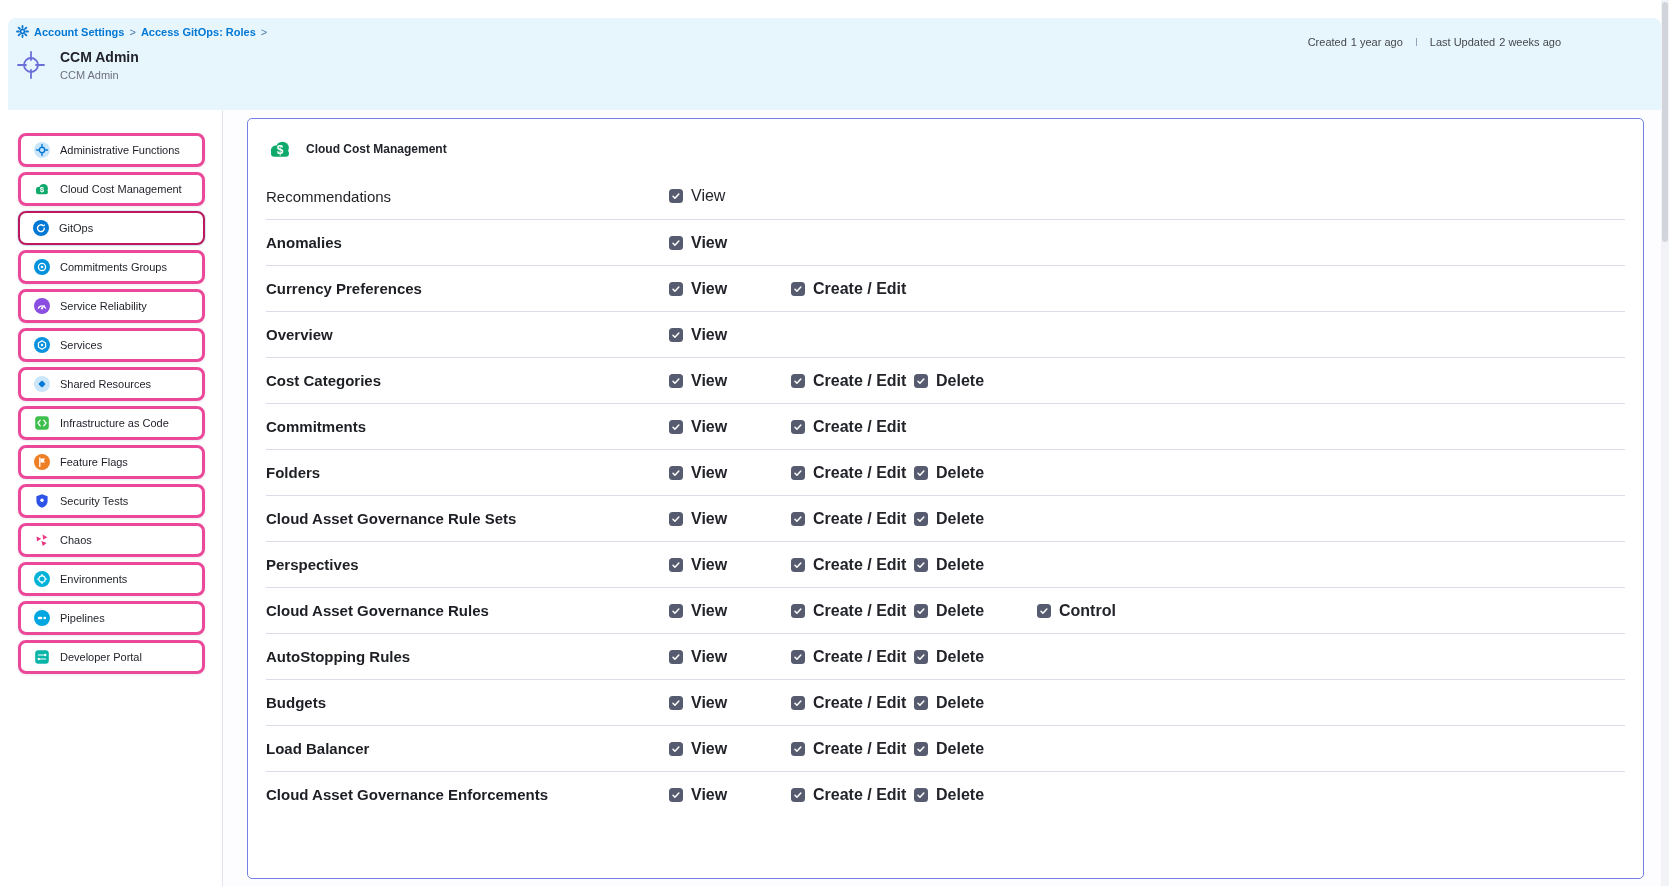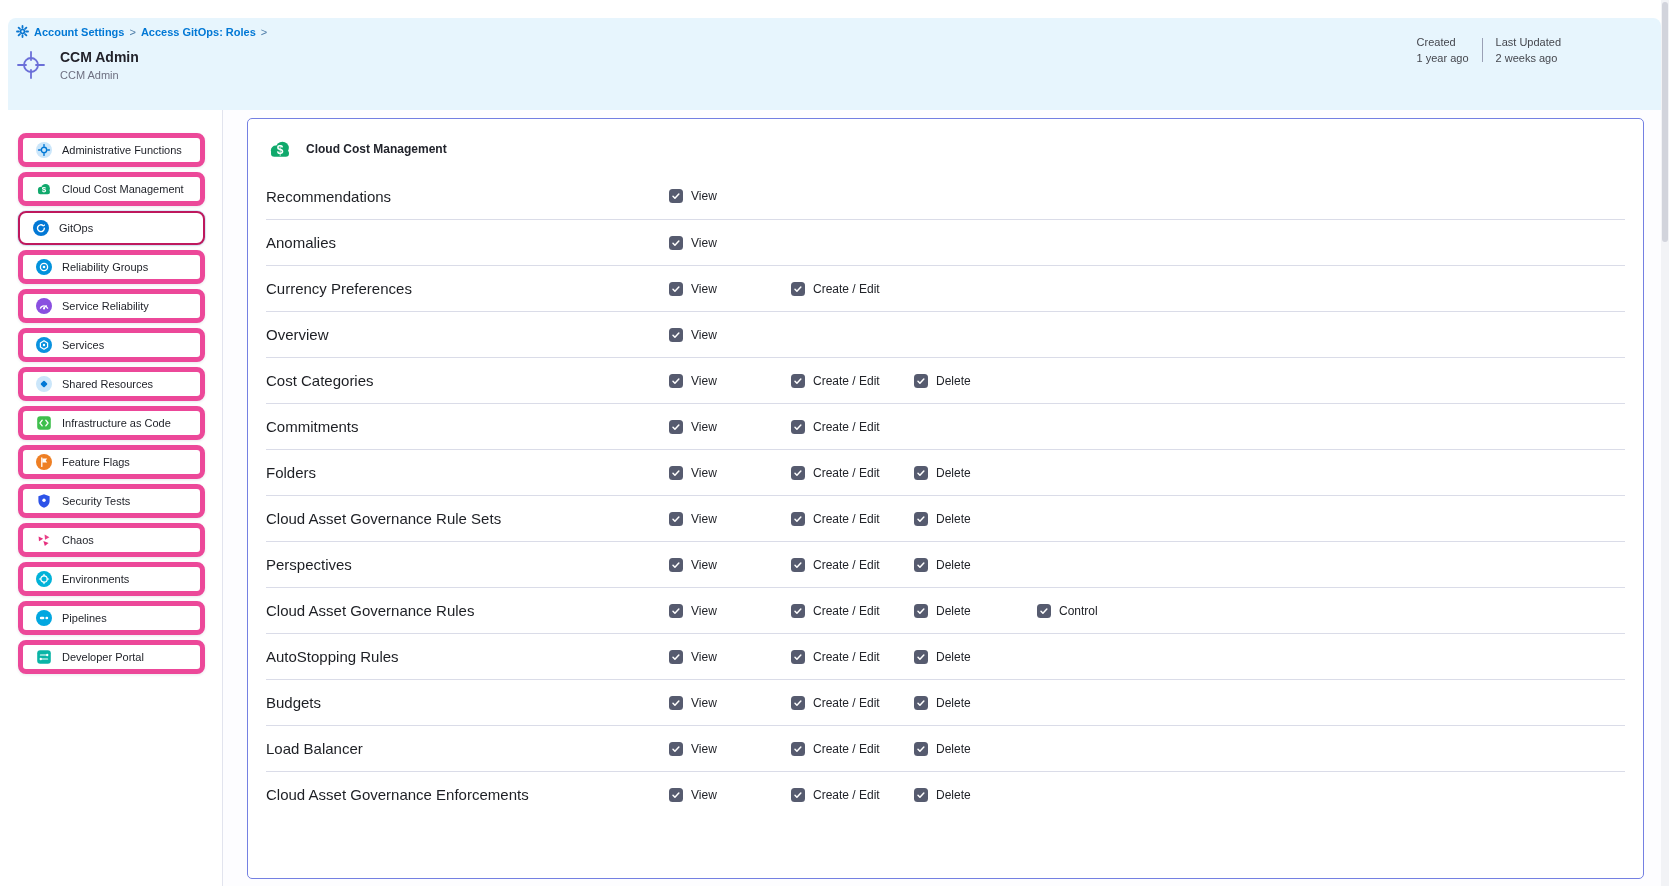--- a/index.html
+++ b/index.html
@@ -9,45 +9,45 @@
   
   .header-band { position:absolute; left:8px; top:18px; width:1653px; height:113px; background:#e7f5fd; border-radius:8px 8px 0 0; }
   .breadcrumb { position:absolute; left:8px; top:7px; display:flex; align-items:center; gap:5px; font-size:11px; font-weight:600; color:#0278d5; }
   .breadcrumb a { color:#0278d5; text-decoration:none; cursor:pointer; }
   .breadcrumb .sep { color:#4d7ca8; font-weight:400; }
   .role-head { position:absolute; left:7px; top:30px; display:flex; align-items:center; }
   .crosshair { width:32px; height:32px; margin-right:13px; }
   .role-title { font-size:14px; font-weight:700; color:#22222a; line-height:18px; }
   .role-sub { font-size:11px; color:#6e7081; margin-top:3px; }
   .meta-block { position:absolute; right:100px; top:18px; display:flex; align-items:stretch; }
-  .meta-col { display:flex; flex-direction:column; gap:4px; font-size:11px; color:#45474e; }
+  .meta-col { display:flex; flex-direction:row; gap:4px; font-size:11px; color:#45474e; }
   .meta-col .lab { color:#45474e; }
   .meta-div { width:1px; background:#9aa0b5; margin:2px 13px; }
 
   
   .content { position:absolute; left:8px; top:110px; width:1653px; height:776px; background:#fdfdff; }
   .sidebar { position:absolute; left:0; top:0; width:215px; height:776px; background:#ffffff; border-right:1px solid #e2e4ee; padding:23px 0 0 10px; }
-  .side-item { width:187px; height:34px; margin-bottom:5px; background:#ffffff; border:5px solid #ec4899; border-radius:8px; box-shadow:0 1px 3px rgba(35,40,80,.10); display:flex; align-items:center; padding-left:13px; cursor:pointer; }
+  .side-item { width:187px; height:34px; margin-bottom:5px; background:#ffffff; border:3px solid #ec4899; border-radius:8px; box-shadow:0 1px 3px rgba(35,40,80,.10); display:flex; align-items:center; padding-left:13px; cursor:pointer; }
   .side-item.selected { border:2px solid #be185d; box-shadow:0 0 0 1px rgba(2,120,213,.12), 0 1px 3px rgba(35,40,80,.10); }
   .side-item svg { width:16px; height:16px; flex:0 0 16px; }
   .side-label { font-size:11px; color:#1d1f26; margin-left:10px; white-space:nowrap; }
 
   
   .panel { position:absolute; left:239px; top:8px; width:1397px; height:761px; background:#ffffff; border:1px solid #7480e2; border-radius:5px; }
   .panel-head { height:46px; display:flex; align-items:center; padding-left:20px; padding-top:14px; }
   .panel-head svg { width:24px; height:24px; }
   .panel-title { font-size:12px; font-weight:700; color:#22242c; margin-left:14px; }
   .perm-row { display:grid; grid-template-columns:403px 122px 123px 123px auto; align-items:center; height:46px; margin:0 18px; }
-  .perm-row + .perm-row { border-top:1px solid #dadcE8; }
+  .perm-row + .perm-row { border-top:1px solid #dadcE8;font-weight:bold; }
   .rows-wrap { margin-top:8px; }
   .res-label { font-size:15px; color:#1d1f24; }
   .perm-cell { display:flex; align-items:center; gap:8px; }
   .cbx { width:14px; height:14px; border-radius:3.5px; background:#565b6f; display:flex; align-items:center; justify-content:center; cursor:pointer; flex:0 0 14px; }
   .cbx svg { width:10px; height:10px; display:block; }
-  .cbx-label { font-size:12px; color:#22242a;text-align:right; }
+  .cbx-label { font-size:16px; color:#22242a;text-align:right; }
 
   .scroll-strip { position:absolute; right:0; top:0; width:8px; height:886px; background:#f2f3f6; }
   .scroll-thumb { position:absolute; right:1px; top:2px; width:6px; height:240px; border-radius:3px; background:#d2d4dc; }
 </style>
 </head>
 <body>
 
 <div class="stage">
 
   <div class="header-band">
@@ -140,21 +140,21 @@
           </svg>
         <span class="side-label">GitOps</span>
       </div>
 
       <div class="side-item">
         <svg viewBox="0 0 16 16">
             <circle cx="8" cy="8" r="8" fill="#0292dc"></circle>
             <circle cx="8" cy="8" r="3.6" fill="none" stroke="#ffffff" stroke-width="1.3"></circle>
             <circle cx="8" cy="8" r="1.3" fill="#ffffff"></circle>
           </svg>
-        <span class="side-label">Reliability Groups</span>
+        <span class="side-label">Commitments Groups</span>
       </div>
 
       <div class="side-item">
         <svg viewBox="0 0 16 16">
             <circle cx="8" cy="8" r="8" fill="#8a4fe0"></circle>
             <path d="M4.4 10.2a3.9 3.9 0 0 1 7.2 0" fill="none" stroke="#ffffff" stroke-width="1.3" stroke-linecap="round"></path>
             <line x1="8" y1="10.2" x2="10.2" y2="7.6" stroke="#ffffff" stroke-width="1.2" stroke-linecap="round"></line>
             <circle cx="8" cy="10.4" r="1.1" fill="#ffffff"></circle>
           </svg>
         <span class="side-label">Service Reliability</span>

